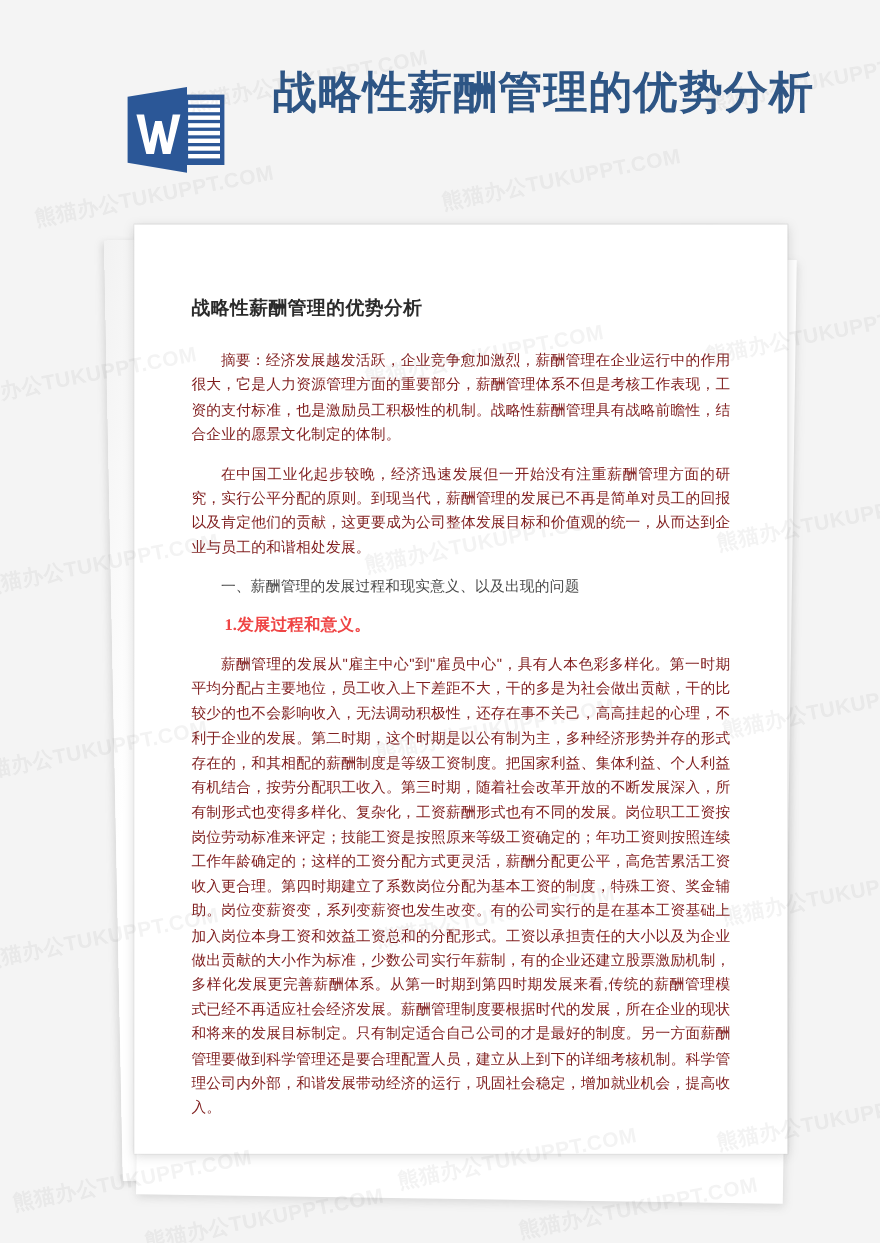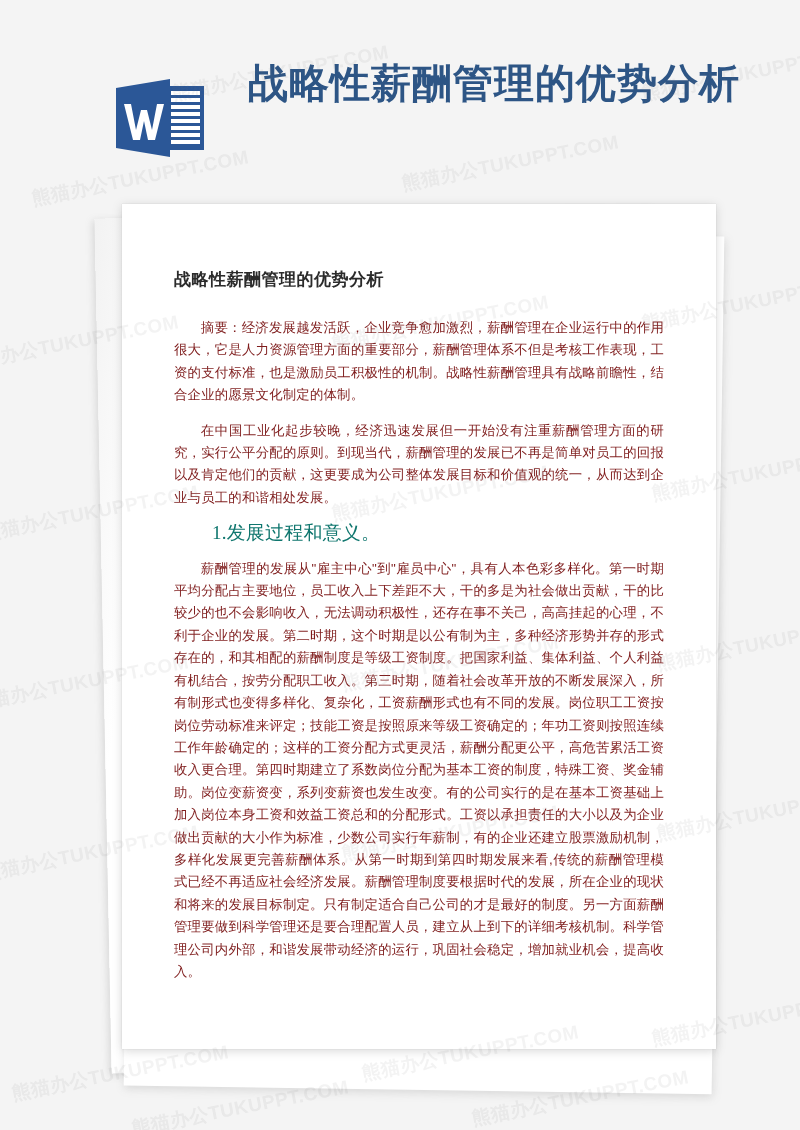--- a/index.html
+++ b/index.html
@@ -135,24 +135,24 @@
     font-family: "Liberation Serif", "DejaVu Serif", serif;
     font-size: 13.4px;
     line-height: 22.4px;
     color: #4a4a4a;
     margin: 0 0 13px 0;
     text-indent: 2em;
     letter-spacing: 0.2px;
   }
   .sub-heading {
     font-family: "Liberation Serif", "DejaVu Serif", serif;
-    font-size: 19px;
+    font-size: 15px;
     line-height: 22.4px;
-    color: #0f766e;
-    font-weight: normal;
+    color: #ef4444;
+    font-weight: bold;
     margin: 0 0 13px 0;
     text-indent: 2em;
     letter-spacing: 0.2px;
   }
 </style>
 </head>
 <body>
 
 <div class="page-stack">
 
@@ -161,20 +161,21 @@
 
   <div class="sheet sheet-main">
 
     <h1 class="doc-heading">战略性薪酬管理的优势分析</h1>
 
     <p class="para">摘要：经济发展越发活跃，企业竞争愈加激烈，薪酬管理在企业运行中的作用很大，它是人力资源管理方面的重要部分，薪酬管理体系不但是考核工作表现，工资的支付标准，也是激励员工积极性的机制。战略性薪酬管理具有战略前瞻性，结合企业的愿景文化制定的体制。</p>
 
 
     <p class="para">在中国工业化起步较晚，经济迅速发展但一开始没有注重薪酬管理方面的研究，实行公平分配的原则。到现当代，薪酬管理的发展已不再是简单对员工的回报以及肯定他们的贡献，这更要成为公司整体发展目标和价值观的统一，从而达到企业与员工的和谐相处发展。</p>
 
+    <p class="section-heading">一、薪酬管理的发展过程和现实意义、以及出现的问题</p>
 
     <p class="sub-heading">1.发展过程和意义。</p>
 
     <p class="para">薪酬管理的发展从"雇主中心"到"雇员中心"，具有人本色彩多样化。第一时期平均分配占主要地位，员工收入上下差距不大，干的多是为社会做出贡献，干的比较少的也不会影响收入，无法调动积极性，还存在事不关己，高高挂起的心理，不利于企业的发展。第二时期，这个时期是以公有制为主，多种经济形势并存的形式存在的，和其相配的薪酬制度是等级工资制度。把国家利益、集体利益、个人利益有机结合，按劳分配职工收入。第三时期，随着社会改革开放的不断发展深入，所有制形式也变得多样化、复杂化，工资薪酬形式也有不同的发展。岗位职工工资按岗位劳动标准来评定；技能工资是按照原来等级工资确定的；年功工资则按照连续工作年龄确定的；这样的工资分配方式更灵活，薪酬分配更公平，高危苦累活工资收入更合理。第四时期建立了系数岗位分配为基本工资的制度，特殊工资、奖金辅助。岗位变薪资变，系列变薪资也发生改变。有的公司实行的是在基本工资基础上加入岗位本身工资和效益工资总和的分配形式。工资以承担责任的大小以及为企业做出贡献的大小作为标准，少数公司实行年薪制，有的企业还建立股票激励机制，多样化发展更完善薪酬体系。从第一时期到第四时期发展来看,传统的薪酬管理模式已经不再适应社会经济发展。薪酬管理制度要根据时代的发展，所在企业的现状和将来的发展目标制定。只有制定适合自己公司的才是最好的制度。另一方面薪酬管理要做到科学管理还是要合理配置人员，建立从上到下的详细考核机制。科学管理公司内外部，和谐发展带动经济的运行，巩固社会稳定，增加就业机会，提高收入。</p>
 
   </div>
 </div>
 
 <div class="header">
 

